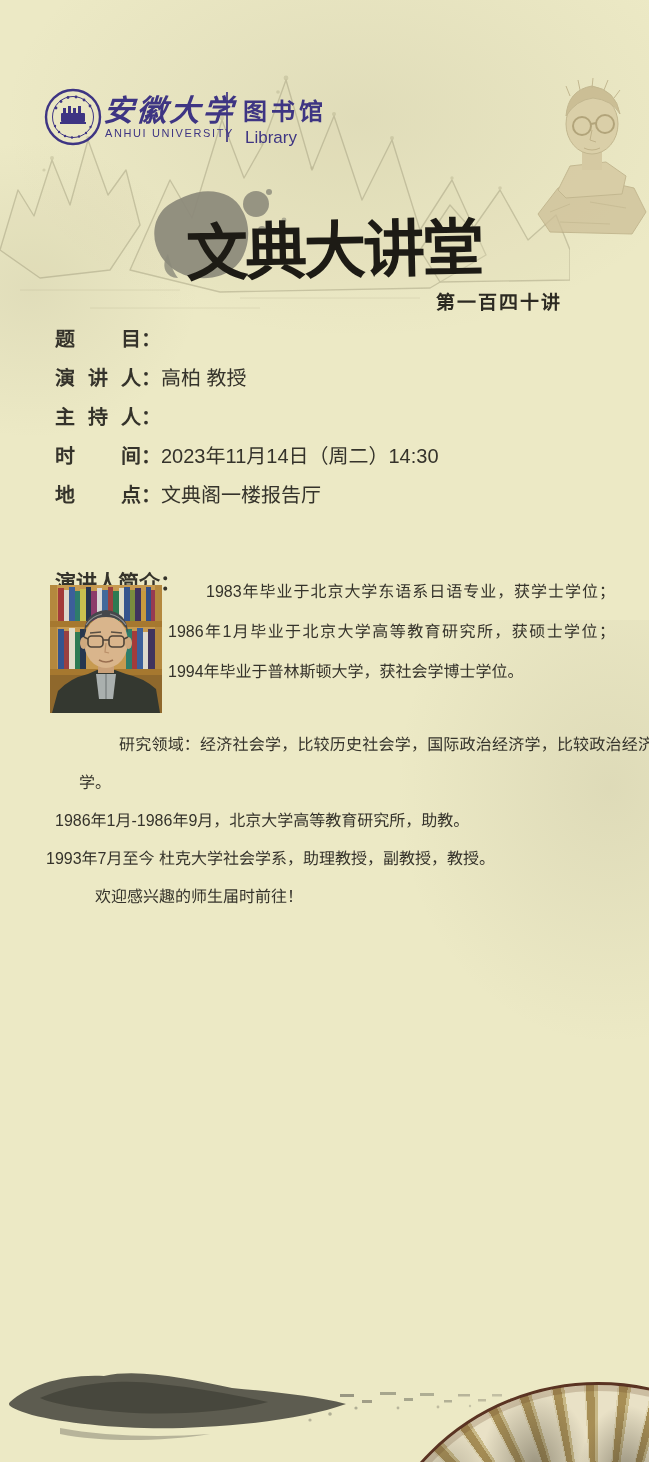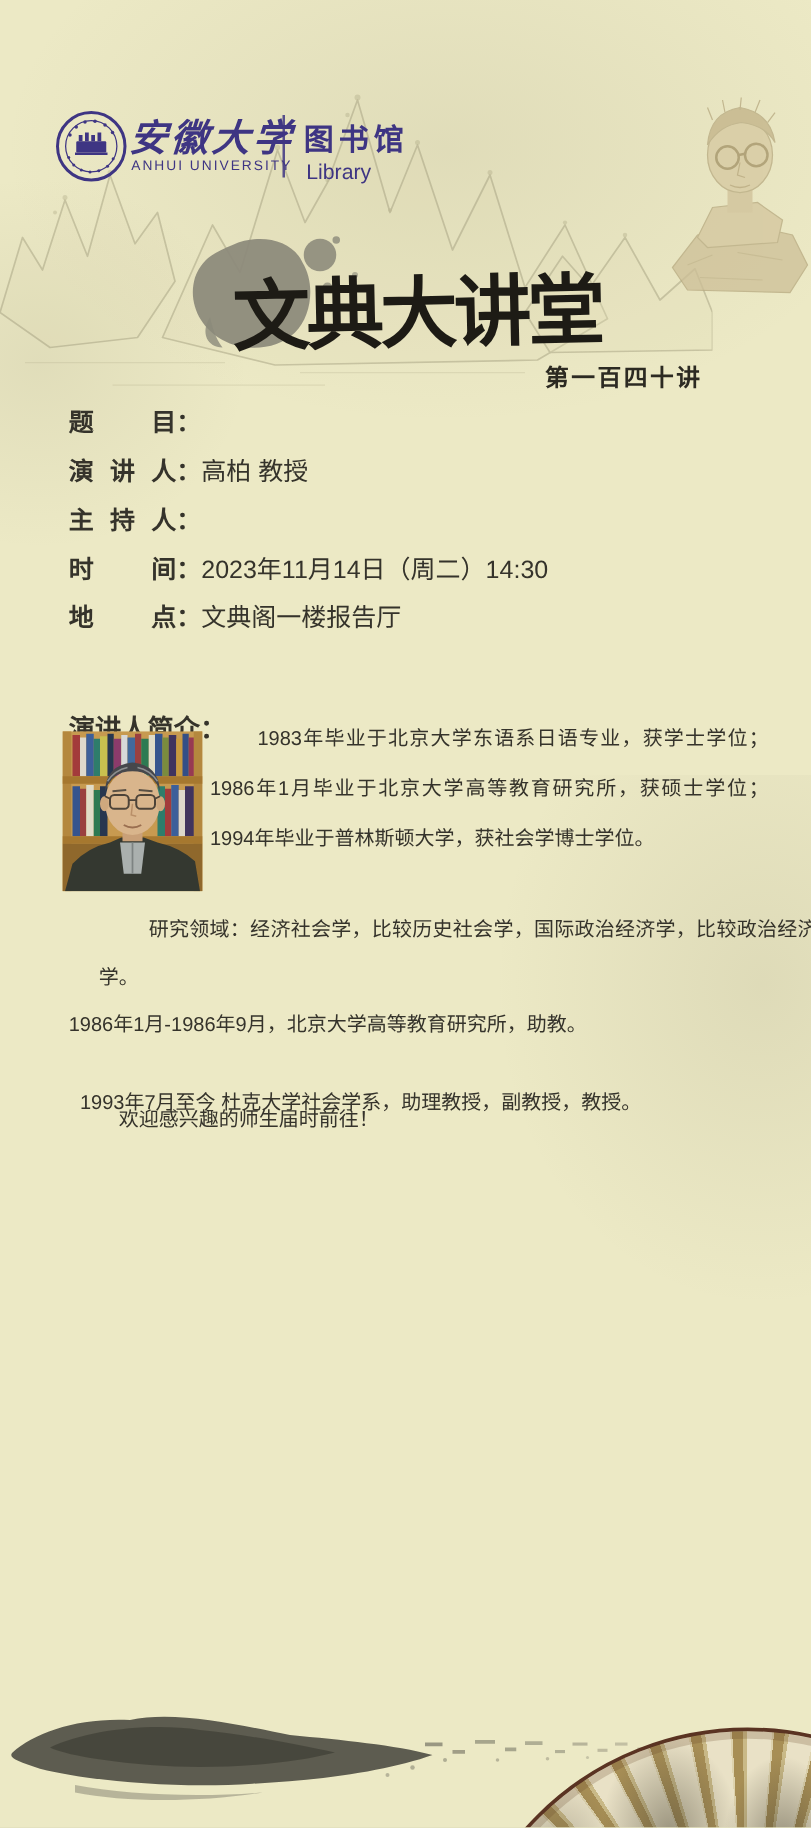--- a/index.html
+++ b/index.html
@@ -94,21 +94,21 @@
   
   .bio-heading{
     position:absolute;left:55px;top:540px;
     font-size:21px;font-weight:bold;color:var(--ink-text);margin-top:26px;
   }
   .speaker-photo{position:absolute;left:50px;top:585px;width:112px;height:128px;}
   .bio-p{position:absolute;color:var(--ink-text);font-size:16px;text-align:justify;}
   .bio-p0{left:168px;top:572px;width:447px;line-height:40px;text-indent:38px;}
   .bio-p1{left:55px;top:726px;width:575px;line-height:38px;text-indent:40px;margin-left:24px;}
   .bio-p2{left:55px;top:802px;width:575px;line-height:38px;}
-  .bio-p3{left:64px;top:840px;width:575px;line-height:38px;margin-top:24px;}
+  .bio-p3{left:46px;top:840px;width:575px;line-height:38px;}
   .bio-p4{left:55px;top:878px;width:575px;line-height:38px;text-indent:40px;}
   
   .ink-stroke{position:absolute;left:0;top:1358px;}
   .fan{
     position:absolute;left:360px;top:1382px;width:470px;height:470px;
     border-radius:50%;
     border:3px solid var(--fan-rim);
     background:repeating-conic-gradient(from -85deg,
        var(--fan-rib) 0deg 2.1deg,
        #c9b987 2.1deg 2.9deg,

